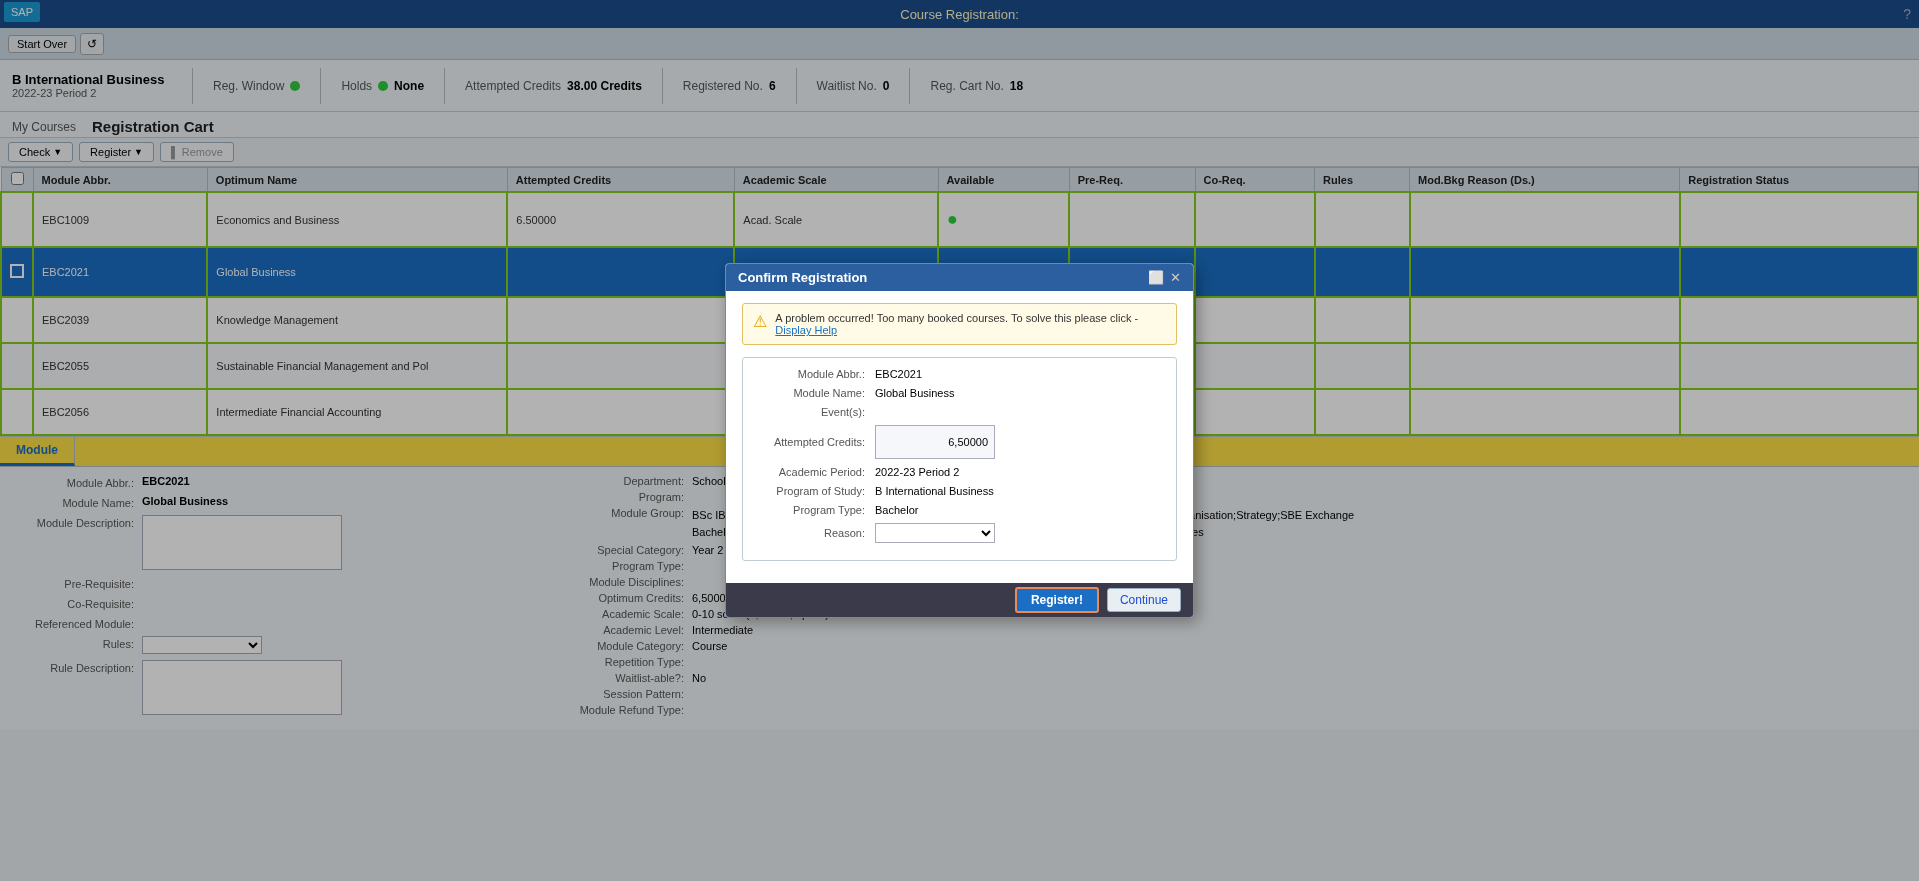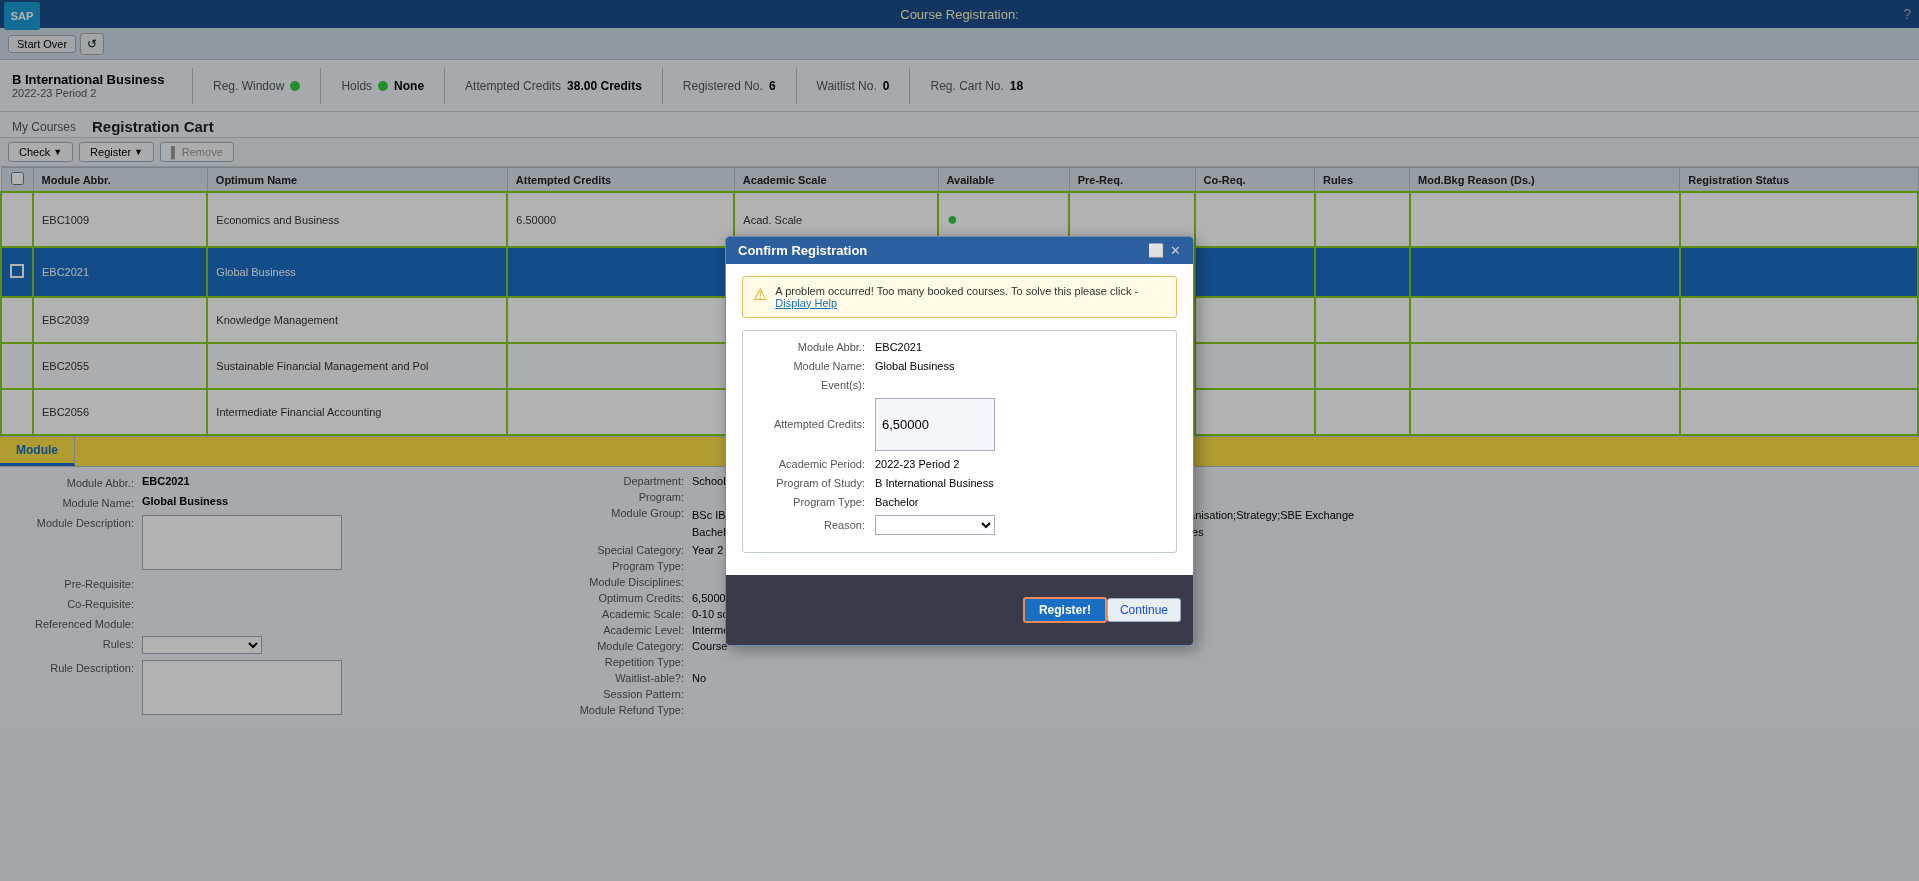--- a/index.html
+++ b/index.html
@@ -14,27 +14,27 @@
       justify-content: center;
       color: #ccc;
       font-size: 12px;
       position: relative;
     }
     .top-bar .sap-logo {
       position: absolute;
       left: 4px;
       top: 2px;
       width: 36px;
-      height: 28px;
+      height: 20px;
       background: #1a9bd7;
       display: flex;
       align-items: center;
       justify-content: center;
       color: white;
-      font-weight: bold;
+      font-weight: normal;
       font-size: 11px;
       border-radius: 2px;
     }
     .top-bar .title { color: #fef9c3; font-size: 13px; }
     .top-bar .help-btn {
       position: absolute;
       right: 8px;
       color: #aaa;
       font-size: 14px;
       cursor: pointer;
@@ -307,38 +307,39 @@
       width: 120px;
       text-align: right;
       padding-right: 10px;
       color: #555;
       flex-shrink: 0;
     }
     .modal-field-value { color: #000; font-weight: normal; }
     .modal-field-input {
       border: 1px solid #aab;
       background: #f5f7fa;
-      padding: 18px 6px;
-      font-size: 13px;
+      padding: 10px 6px;
+      font-size: 11px;
       width: 120px;
-      text-align: left;
+      text-align: right;
     }
     .modal-field-select {
       border: 1px solid #aab;
       background: #fff;
       padding: 2px 4px;
       font-size: 11px;
       width: 120px;
     }
     .modal-footer {
       background: #3a3a4a;
-      padding: 22px 12px;
+      padding: 4px 12px;
       display: flex;
       align-items: center;
       justify-content: flex-end;
+      gap: 8px;
     }
     .register-btn {
       background: #1a6fc4;
       color: #fff;
       border: 2px solid #e85;
       border-radius: 3px;
       padding: 4px 14px;
       font-size: 12px;
       font-weight: bold;
       cursor: pointer;

